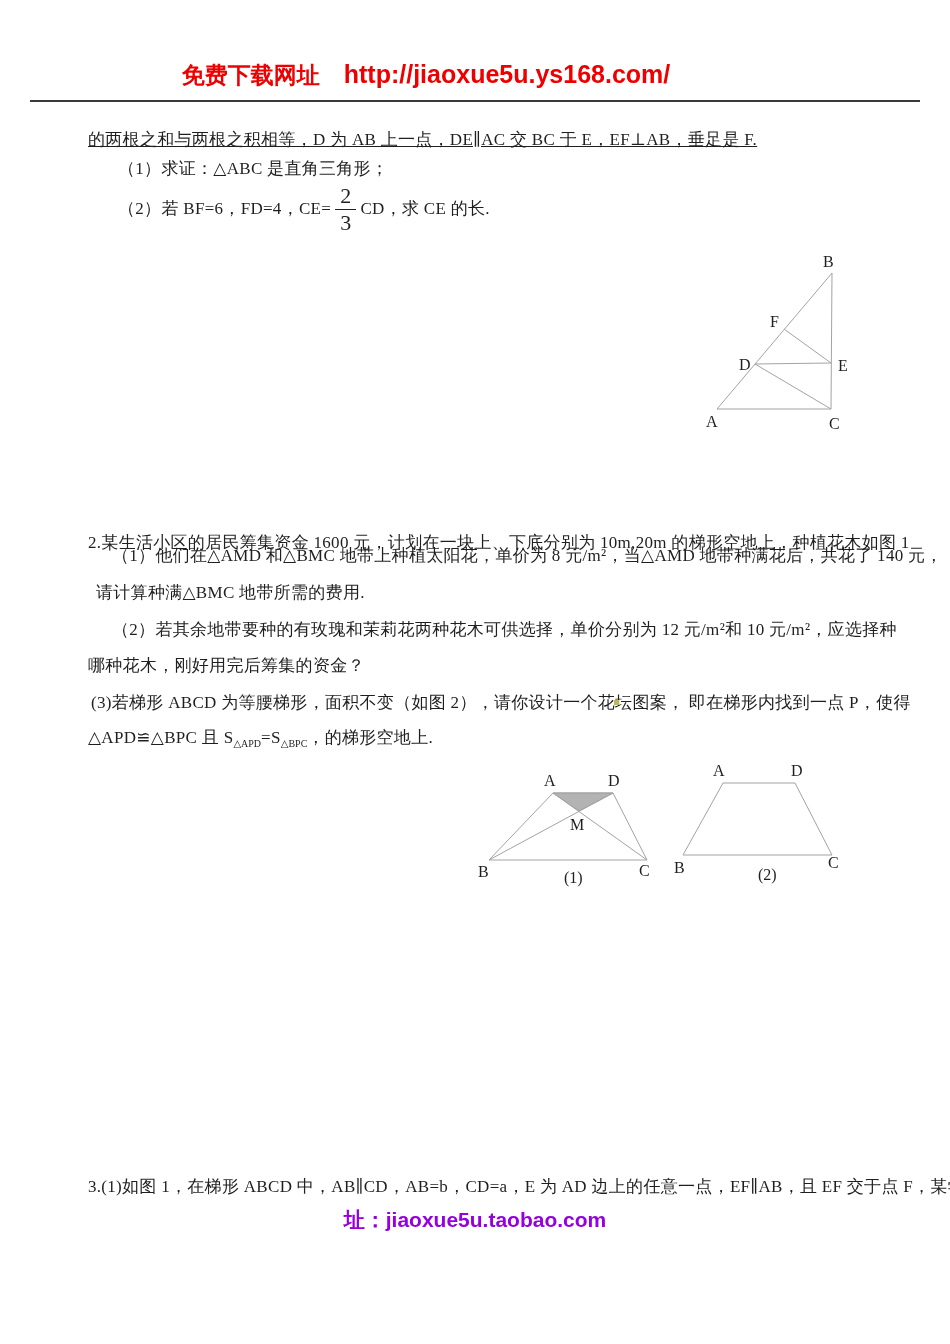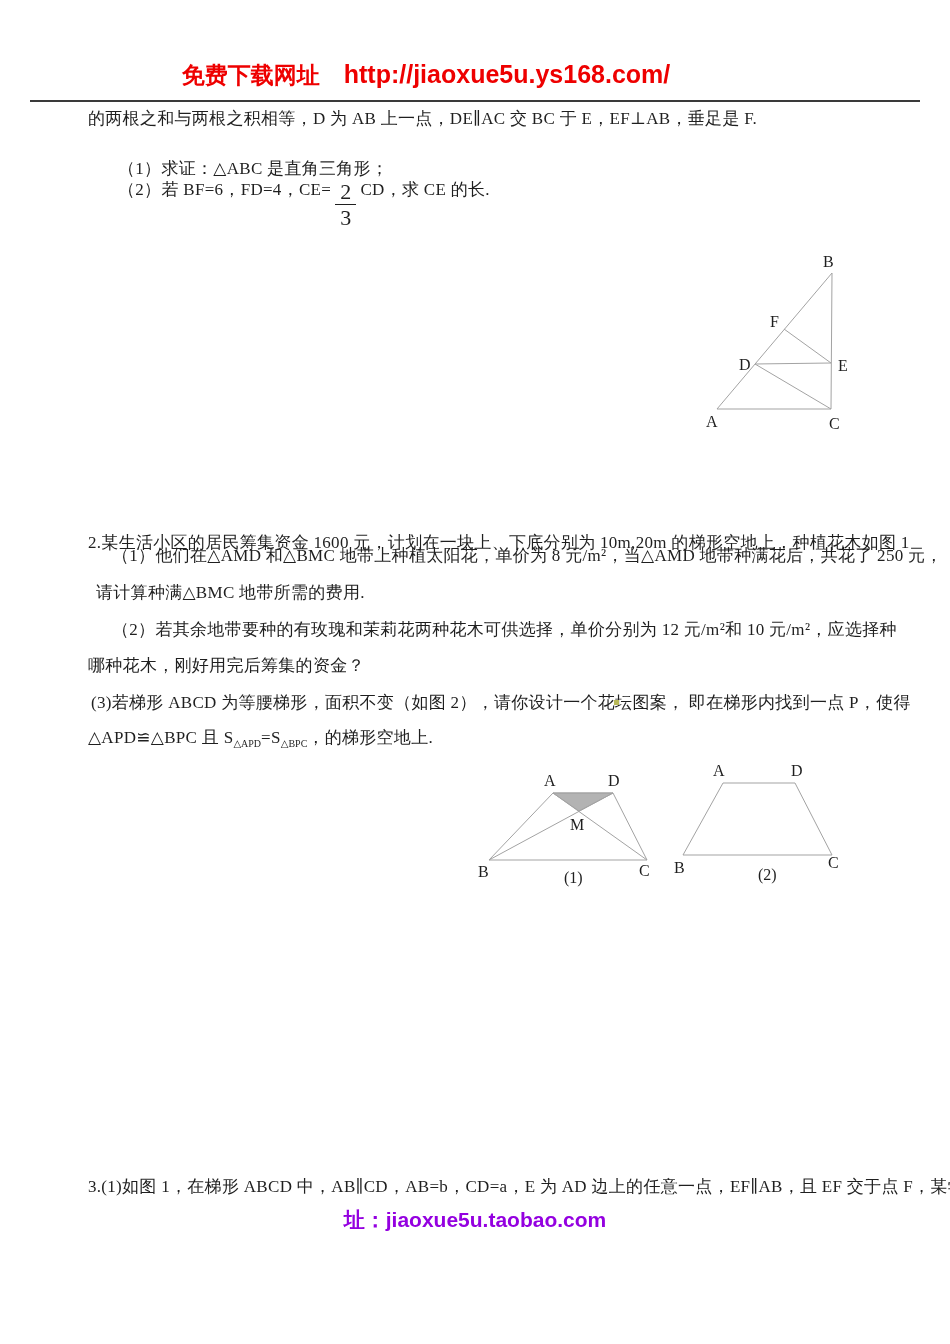--- a/index.html
+++ b/index.html
@@ -42,21 +42,21 @@
     line-height: 20px;
     white-space: nowrap;
     letter-spacing: 0.3px;
   }
   .line sub {
     font-size: 10px;
     letter-spacing: 0;
   }
   .frac-row {
     display: flex;
-    align-items: flex-start;
+    align-items: center;
     height: 58px;
   }
   .fraction {
     display: inline-flex;
     flex-direction: column;
     align-items: center;
     font-size: 22px;
     line-height: 1.05;
     margin: 0 4px;
   }
@@ -96,21 +96,21 @@
   }
 </style>
 </head>
 <body>
 
 <div class="abs header">
   <span>免费下载网址</span><span class="url">http://jiaoxue5u.ys168.com/</span>
 </div>
 <div class="abs divider"></div>
 
-<div class="abs line" style="left:88px; top:109px;">的两根之和与两根之积相等，D 为 AB 上一点，DE∥AC 交 BC  于 E，EF⊥AB，垂足是 F.</div>
+<div class="abs line" style="left:88px; top:130px;text-decoration:underline;">的两根之和与两根之积相等，D 为 AB 上一点，DE∥AC 交 BC  于 E，EF⊥AB，垂足是 F.</div>
 <div class="abs line" style="left:118px; top:159px;">（1）求证：△ABC 是直角三角形；</div>
 <div class="abs line frac-row" style="left:118px; top:180px;">
   <span>（2）若 BF=6，FD=4，CE=</span>
   <span class="fraction">
     <span class="num">2</span>
     <span class="den">3</span>
   </span>
   <span>CD，求 CE 的长.</span>
 </div>
 
@@ -125,21 +125,21 @@
   </g>
   <text x="131" y="20">B</text>
   <text x="14" y="180">A</text>
   <text x="137" y="182">C</text>
   <text x="47" y="123">D</text>
   <text x="146" y="124">E</text>
   <text x="78" y="80">F</text>
 </svg>
 
 <div class="abs line" style="left:88px; top:509px;margin-top:24px;">2.某生活小区的居民筹集资金 1600 元，计划在一块上、下底分别为 10m,20m 的梯形空地上，种植花木如图 1</div>
-<div class="abs line" style="left:112px; top:546px;">（1）他们在△AMD 和△BMC 地带上种植太阳花，单价为 8 元/m²，当△AMD  地带种满花后，共花了 250 元，</div>
+<div class="abs line" style="left:112px; top:546px;">（1）他们在△AMD 和△BMC 地带上种植太阳花，单价为 8 元/m²，当△AMD  地带种满花后，共花了 140 元，</div>
 <div class="abs line" style="left:96px; top:583px;">请计算种满△BMC 地带所需的费用.</div>
 <div class="abs line" style="left:112px; top:620px;">（2）若其余地带要种的有玫瑰和茉莉花两种花木可供选择，单价分别为 12 元/m²和 10 元/m²，应选择种</div>
 <div class="abs line" style="left:88px; top:656px;">哪种花木，刚好用完后筹集的资金？</div>
 <div class="abs line" style="left:91px; top:693px;">(3)若梯形 ABCD 为等腰梯形，面积不变（如图 2），请你设计一个花坛图案，  即在梯形内找到一点 P，使得</div>
 <div class="abs stray-mark" style="left:614px; top:700px;"></div>
 <div class="abs line" style="left:88px; top:728px;">
   <span>△APD≌△BPC 且 S</span><sub>△APD</sub><span>=S</span><sub>△BPC</sub><span>，的梯形空地上.</span>
 </div>
 
 <svg class="fig" style="left:468px; top:763px;" width="200" height="130">

